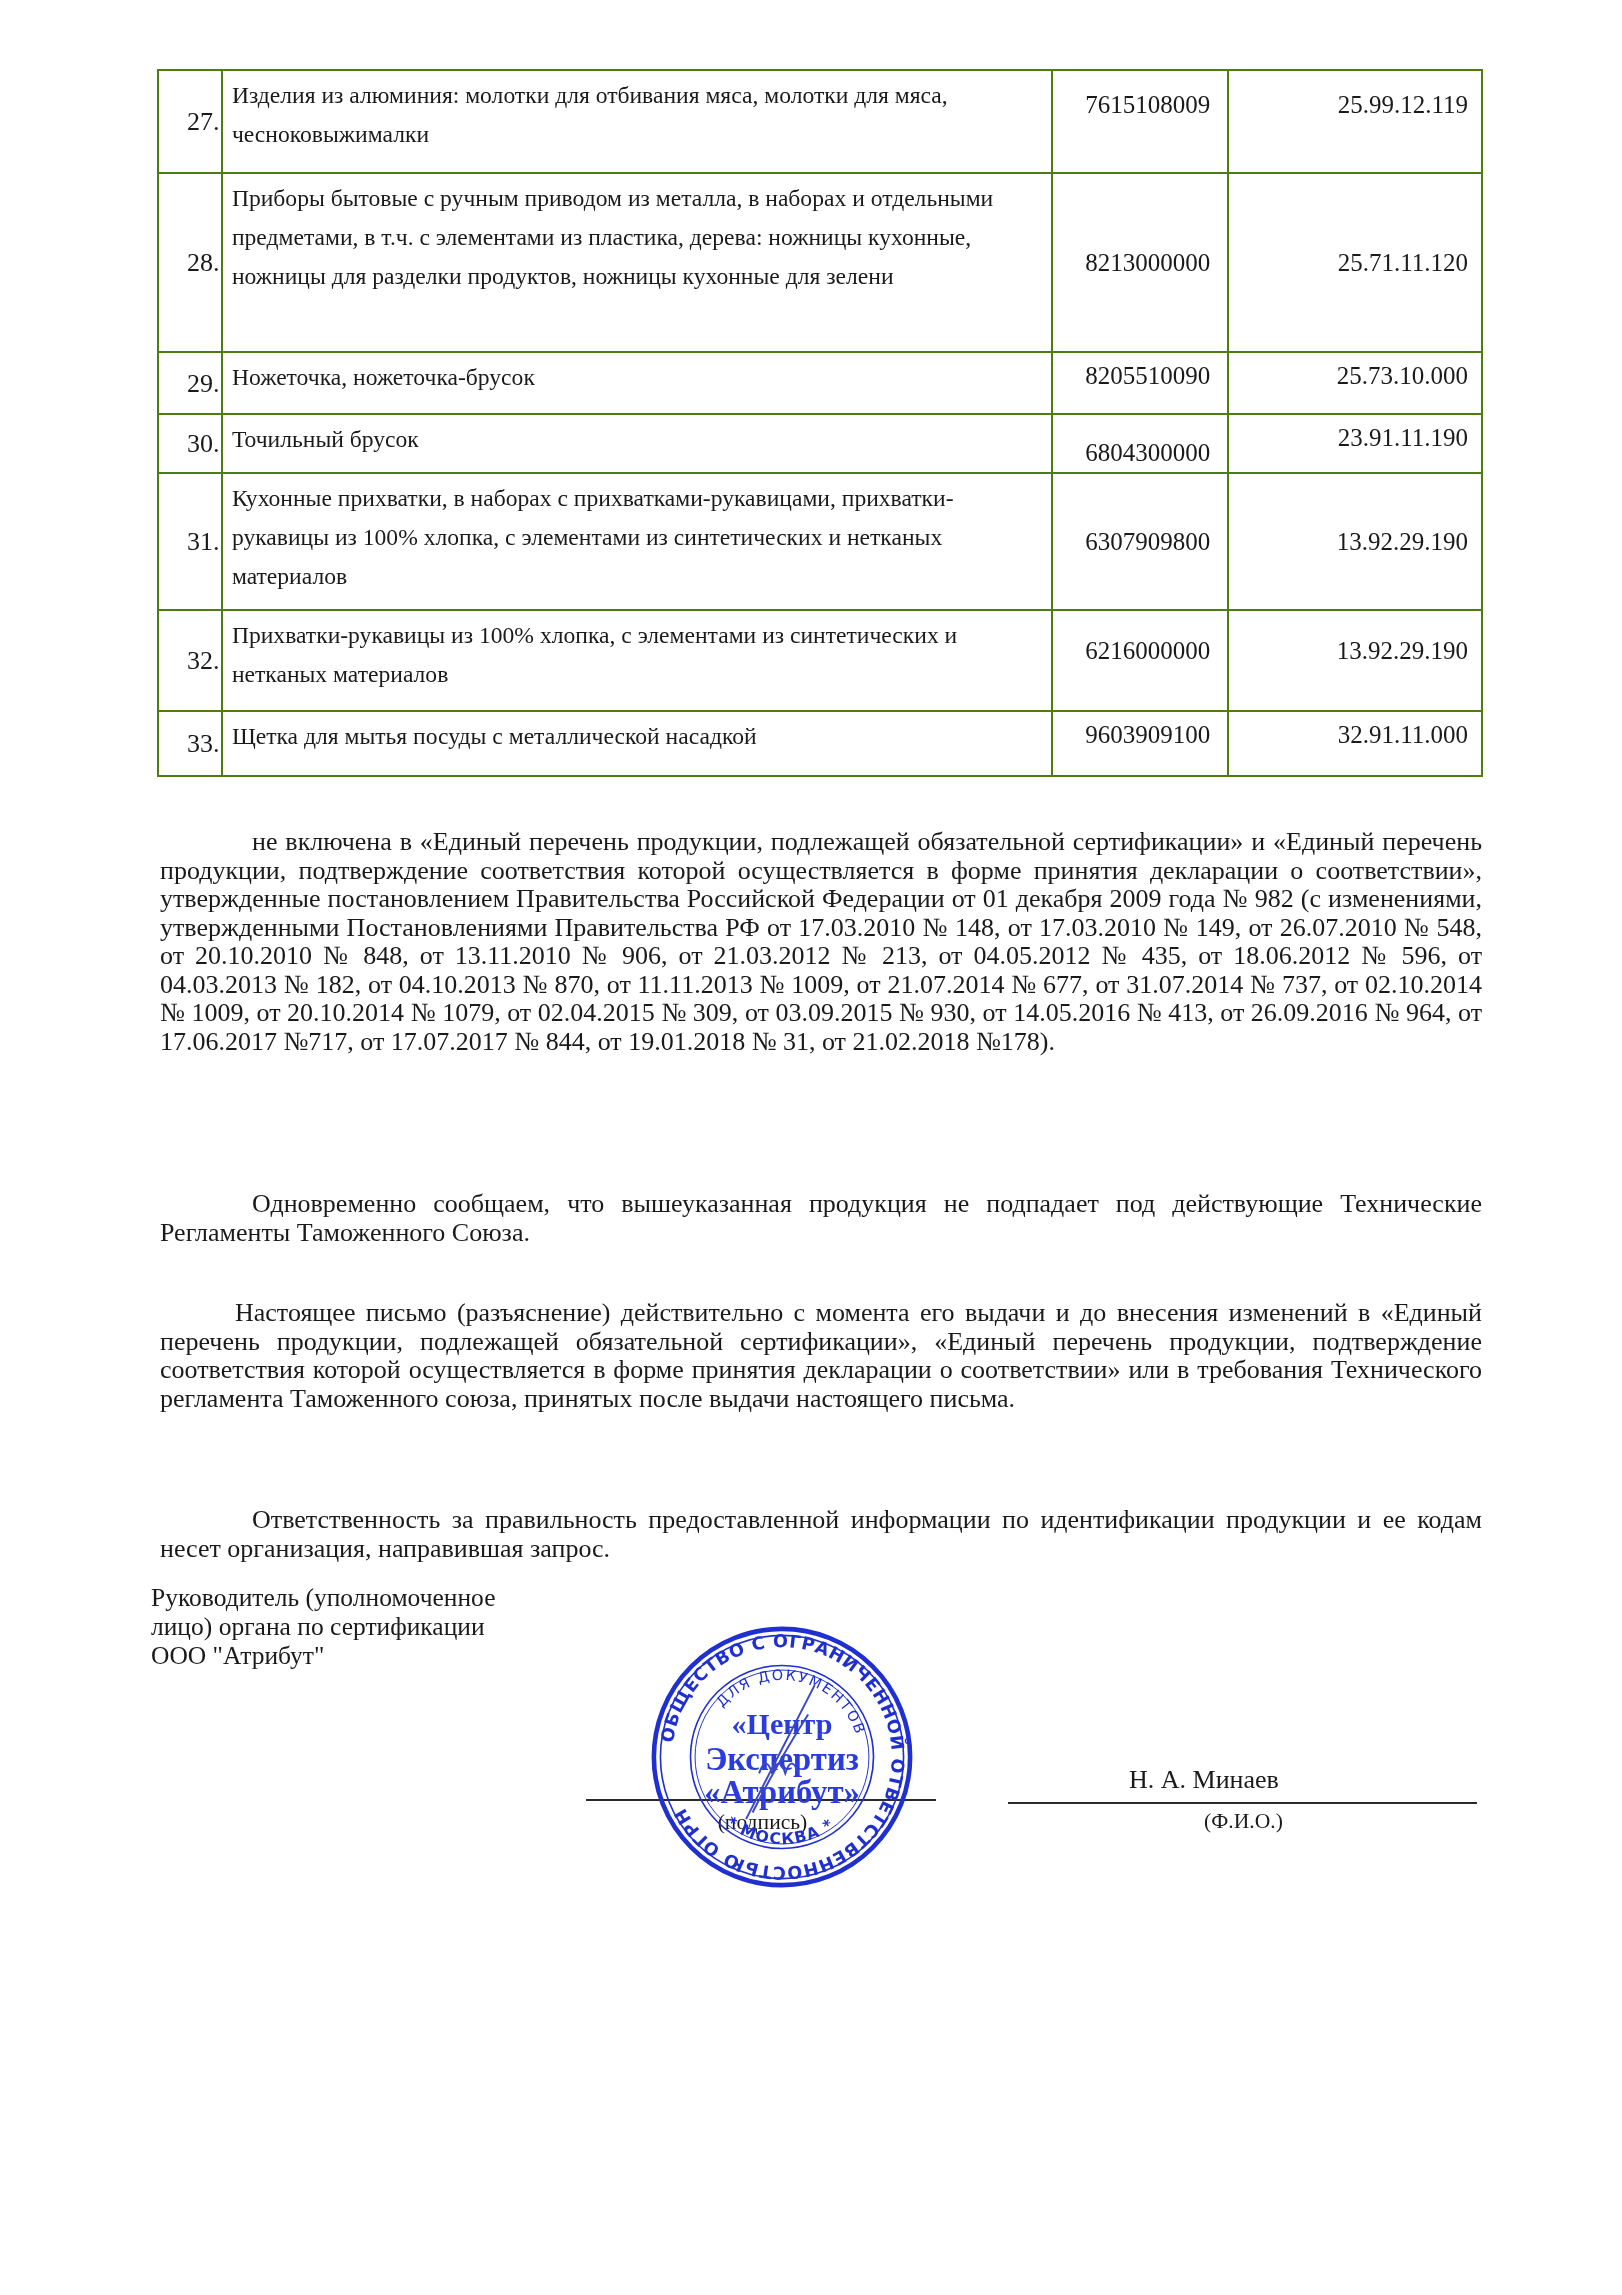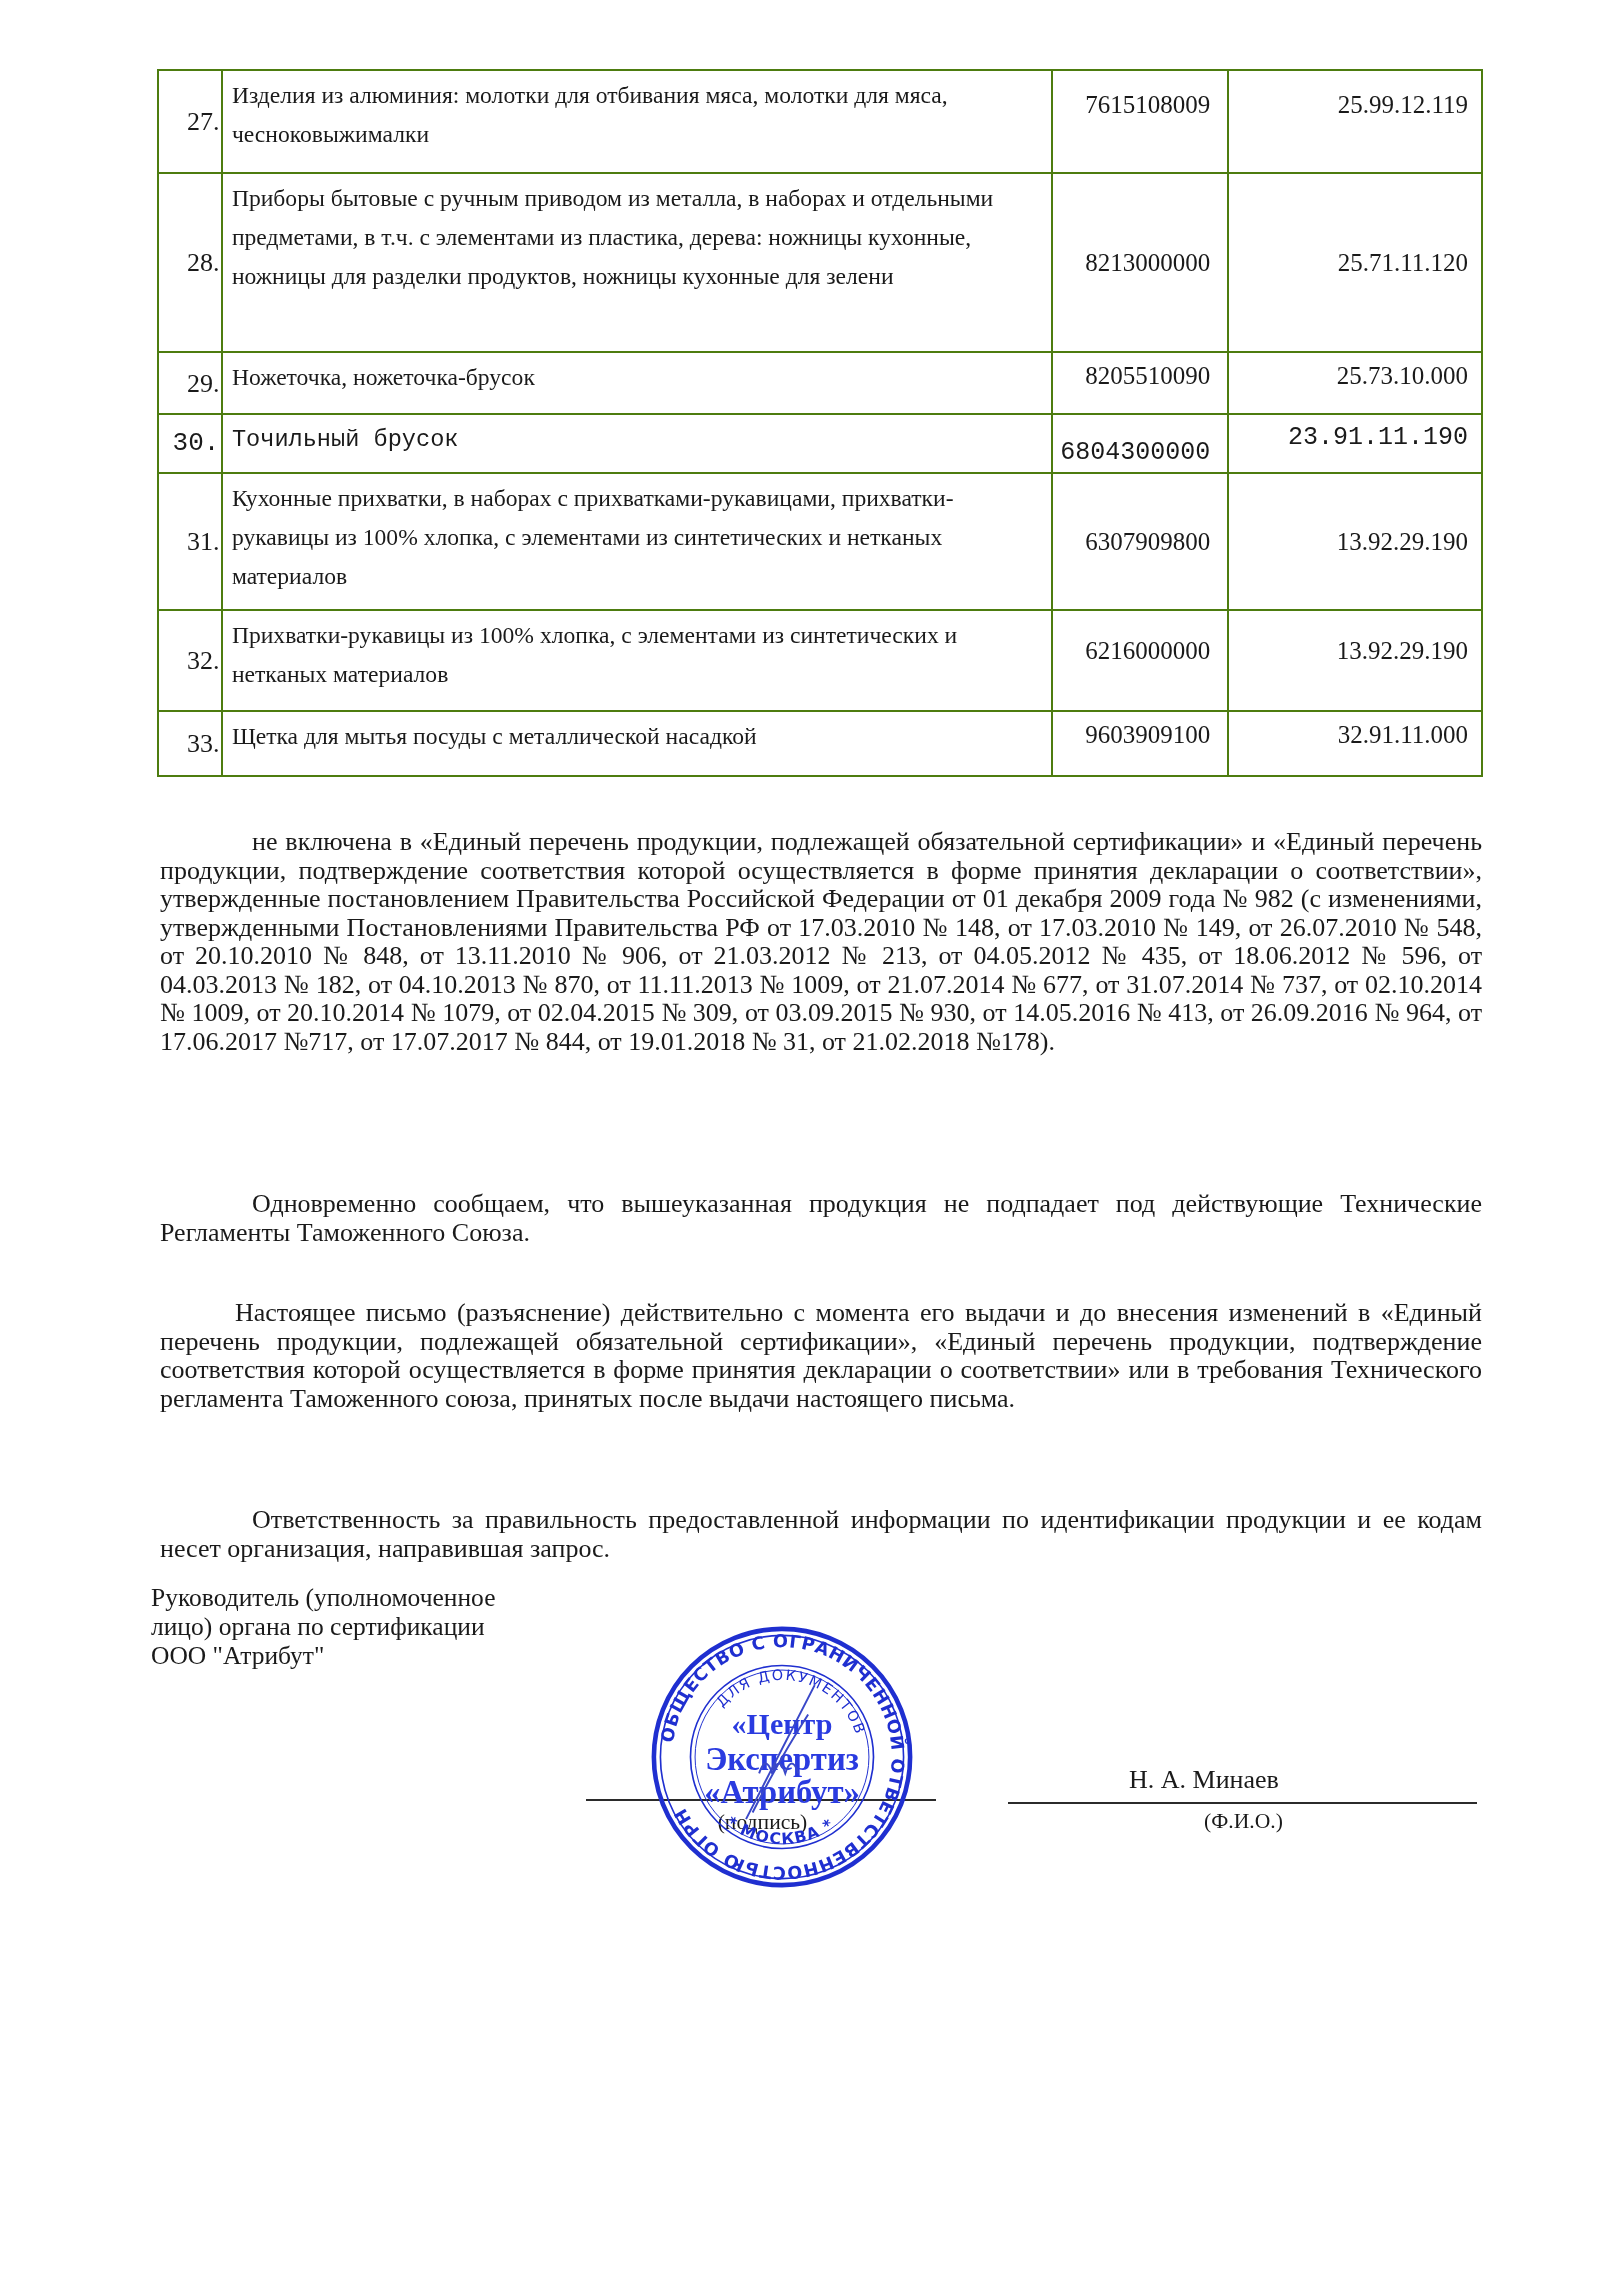--- a/index.html
+++ b/index.html
@@ -45,21 +45,21 @@
       <td class="name">Приборы бытовые с ручным приводом из металла, в наборах и отдельными предметами, в т.ч. с элементами из пластика, дерева: ножницы кухонные, ножницы для разделки продуктов, ножницы кухонные для зелени</td>
       <td class="code mid">8213000000</td>
       <td class="okpd mid">25.71.11.120</td>
     </tr>
     <tr style="height:62px;">
       <td class="num">29.</td>
       <td class="name">Ножеточка, ножеточка-брусок</td>
       <td class="code" style="padding-top:2.6px">8205510090</td>
       <td class="okpd" style="padding-top:2.6px">25.73.10.000</td>
     </tr>
-    <tr style="height:55px;font-family:Liberation Mono, monospace;">
+    <tr style="height:55px;">
       <td class="num">30.</td>
       <td class="name">Точильный брусок</td>
       <td class="code" style="padding-top:18px">6804300000</td>
       <td class="okpd" style="padding-top:2.6px">23.91.11.190</td>
     </tr>
     <tr style="height:137px;">
       <td class="num">31.</td>
       <td class="name">Кухонные прихватки, в наборах с прихватками-рукавицами, прихватки-рукавицы из 100% хлопка, с элементами из синтетических и нетканых материалов</td>
       <td class="code mid">6307909800</td>
       <td class="okpd mid">13.92.29.190</td>

